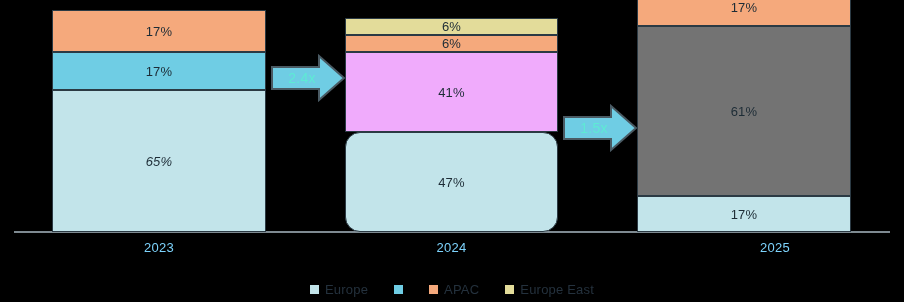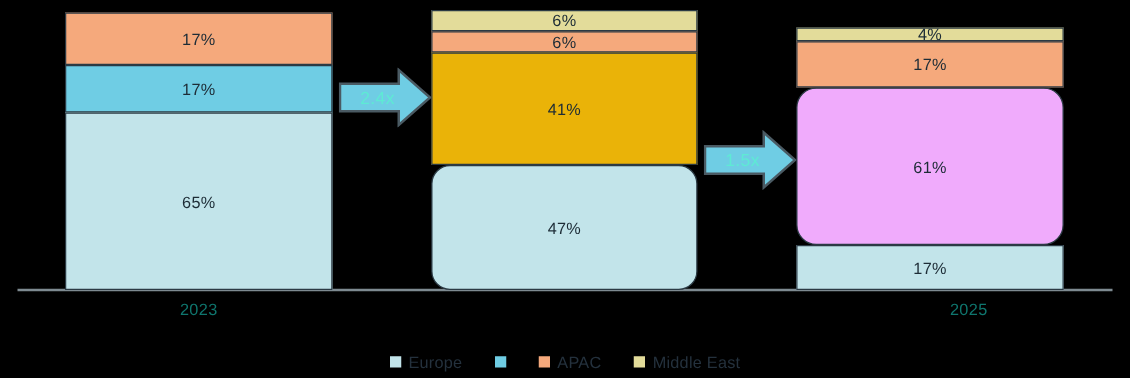--- a/index.html
+++ b/index.html
@@ -67,21 +67,21 @@
     position: relative;
     top: 0;
   }
 
   
   .year-label {
     position: absolute;
     top: 240px;
     text-align: center;
     font-size: 13px;
-    color: #0f766e;
+    color: #7dd3fc;
     letter-spacing: 0.3px;
   }
 
   
   .growth-arrow {
     position: absolute;
     display: flex;
     align-items: center;
   }
   .growth-arrow svg {
@@ -141,21 +141,21 @@
   </div>
 
   <div class="bar-group" style="left:52px; width:214px; height:222px;">
     <div class="bar">
       <div class="seg" style="height:42px; background:#f5a97c;">
         <span class="seg-label">17%</span>
       </div>
       <div class="seg" style="height:38px; background:#6fcde4;">
         <span class="seg-label">17%</span>
       </div>
-      <div class="seg" style="height:142px; background:#c2e4ea;">
+      <div class="seg" style="height:142px; background:#c2e4ea;font-style:italic;">
         <span class="seg-label">65%</span>
       </div>
     </div>
   </div>
   <div class="year-label" style="left:52px; width:214px;">2023</div>
 
   <div class="growth-arrow" style="left:271px; top:54px; width:75px; height:48px;">
     <svg width="75" height="48" viewBox="0 0 75 48">
       <path d="M1,13 L48,13 L48,2 L73,24 L48,46 L48,35 L1,35 Z" fill="#6fcde4" stroke="#4a5a63" stroke-width="2" stroke-linejoin="miter"></path>
     </svg>
@@ -163,45 +163,46 @@
   </div>
 
   <div class="bar-group" style="left:345px; width:213px; height:222px;">
     <div class="bar">
       <div class="seg thin" style="height:17px; background:#e3dc9a;">
         <span class="seg-label">6%</span>
       </div>
       <div class="seg thin" style="height:17px; background:#f5a97c;">
         <span class="seg-label">6%</span>
       </div>
-      <div class="seg" style="height:90px; background:#eab308;">
+      <div class="seg" style="height:80px; background:#f0abfc;">
         <span class="seg-label">41%</span>
       </div>
       <div class="seg" style="height:100px; background:#c2e4ea;border-radius:15px;">
         <span class="seg-label">47%</span>
       </div>
     </div>
   </div>
+  <div class="year-label" style="left:345px; width:213px;">2024</div>
 
   <div class="growth-arrow" style="left:563px; top:104px; width:75px; height:48px;">
     <svg width="75" height="48" viewBox="0 0 75 48">
       <path d="M1,13 L48,13 L48,2 L73,24 L48,46 L48,35 L1,35 Z" fill="#6fcde4" stroke="#4a5a63" stroke-width="2" stroke-linejoin="miter"></path>
     </svg>
     <span class="arrow-text">1.5x</span>
   </div>
 
   <div class="bar-group" style="left:637px; width:214px; height:222px;">
     <div class="bar">
       <div class="seg thin" style="height:11px; background:#e3dc9a;">
         <span class="seg-label">4%</span>
       </div>
       <div class="seg" style="height:37px; background:#f5a97c;">
         <span class="seg-label">17%</span>
       </div>
-      <div class="seg" style="height:126px; background:#f0abfc;border-radius:16px;">
+      <div class="seg" style="height:170px; background:#737373;">
         <span class="seg-label">61%</span>
       </div>
       <div class="seg" style="height:36px; background:#c2e4ea;">
         <span class="seg-label">17%</span>
       </div>
     </div>
   </div>
   <div class="year-label" style="left:668px; width:214px;">2025</div>
 
   <div class="legend">
@@ -211,17 +212,17 @@
     </div>
     <div class="legend-item">
       <span class="legend-swatch" style="background:#6fcde4;"></span>
     </div>
     <div class="legend-item">
       <span class="legend-swatch" style="background:#f5a97c;"></span>
       <span class="legend-text">APAC</span>
     </div>
     <div class="legend-item">
       <span class="legend-swatch" style="background:#e3dc9a;"></span>
-      <span class="legend-text">Middle East</span>
+      <span class="legend-text">Europe East</span>
     </div>
   </div>
 
 </div>
 
 </body></html>

